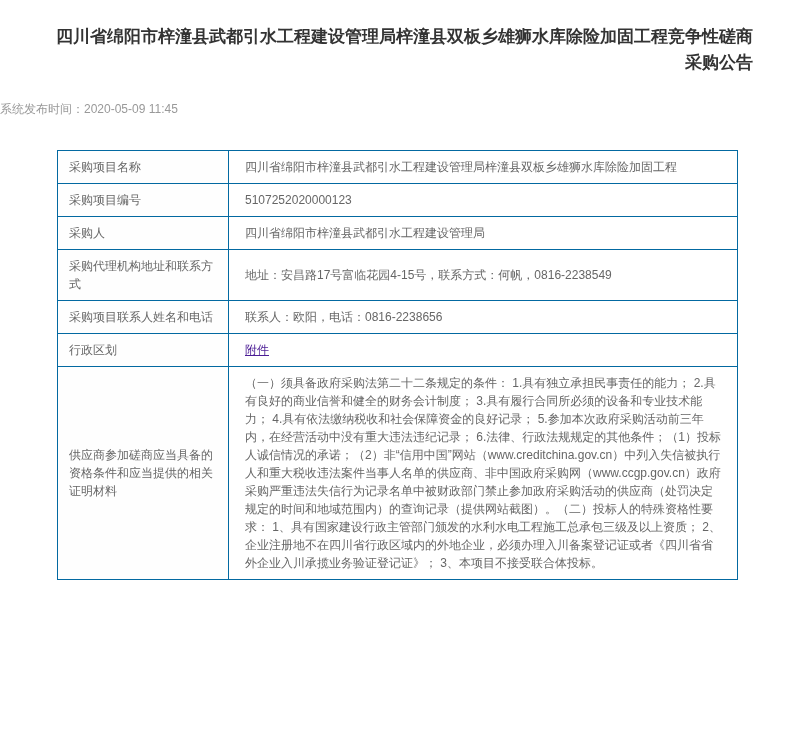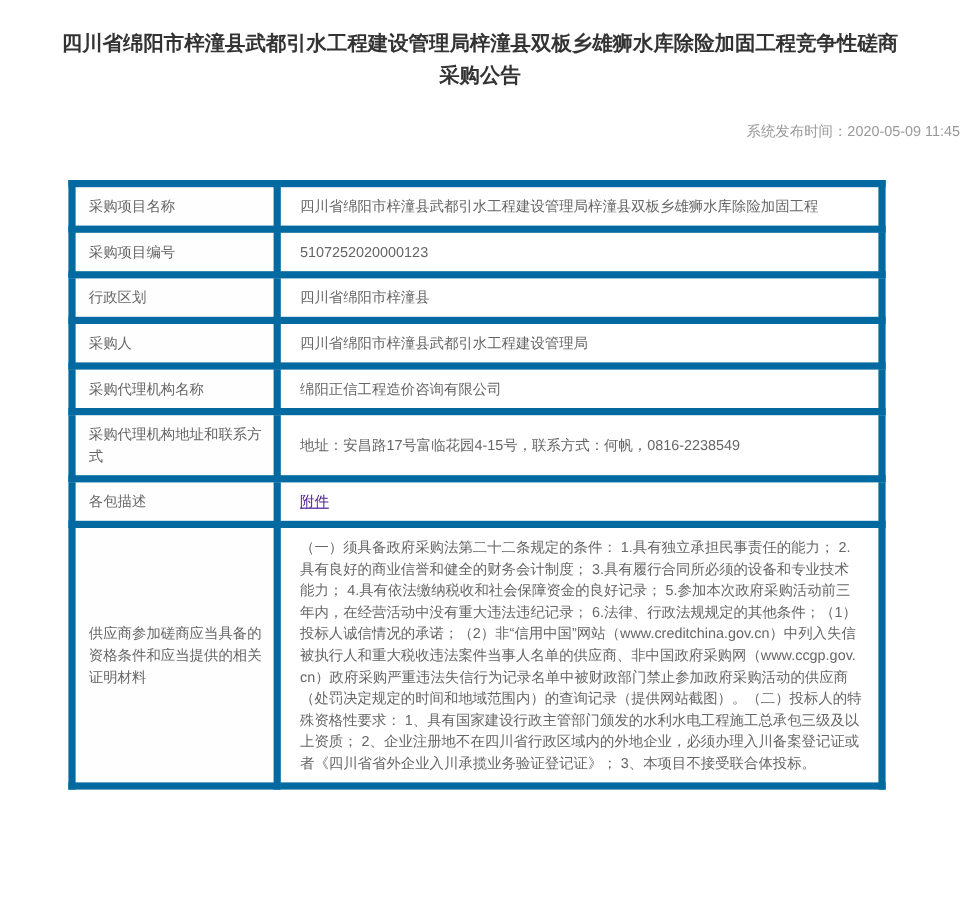--- a/index.html
+++ b/index.html
@@ -8,41 +8,41 @@
     padding: 0;
     background: #ffffff;
     width: 800px;
     height: 753px;
     overflow: hidden;
     font-family: "Liberation Sans", "DejaVu Sans", sans-serif;
   }
   .page-title {
     width: 706px;
     margin: 24px auto 0;
-    text-align: center;
+    text-align: right;
     font-size: 17px;
     font-weight: bold;
     color: #333333;
     line-height: 26px;
   }
   .meta-line {
     margin-top: 25px;
-    text-align: right;
+    text-align: left;
     font-size: 12px;
     color: #999999;
   }
   .meta-line span { color: #999999; }
   .info-table {
     margin: 32px 0 0 57px;
     width: 681px;
     border-collapse: collapse;
     table-layout: fixed;
   }
   .info-table td {
-    border: 6px solid #0369a1;
+    border: 1px solid #0369a1;
     font-size: 12px;
     color: #666666;
     line-height: 18px;
     vertical-align: middle;
     word-break: break-all;
   }
   .label-cell {
     width: 171px;
     padding: 7px 10px 7px 11px;
     background: #fefefe;
@@ -69,37 +69,33 @@
   <tbody>
       <tr>
         <td class="label-cell">采购项目名称</td>
         <td class="value-cell">四川省绵阳市梓潼县武都引水工程建设管理局梓潼县双板乡雄狮水库除险加固工程</td>
       </tr>
       <tr>
         <td class="label-cell">采购项目编号</td>
         <td class="value-cell">5107252020000123</td>
       </tr>
       <tr>
-        <td class="label-cell">行政区划</td>
-        <td class="value-cell">四川省绵阳市梓潼县</td>
-      </tr>
-      <tr>
         <td class="label-cell">采购人</td>
         <td class="value-cell">四川省绵阳市梓潼县武都引水工程建设管理局</td>
-      </tr>
-      <tr>
-        <td class="label-cell">采购代理机构名称</td>
-        <td class="value-cell">绵阳正信工程造价咨询有限公司</td>
       </tr>
       <tr>
         <td class="label-cell">采购代理机构地址和联系方式</td>
         <td class="value-cell">地址：安昌路17号富临花园4-15号，联系方式：何帆，0816-2238549</td>
       </tr>
       <tr>
-        <td class="label-cell">各包描述</td>
+        <td class="label-cell">采购项目联系人姓名和电话</td>
+        <td class="value-cell">联系人：欧阳，电话：0816-2238656</td>
+      </tr>
+      <tr>
+        <td class="label-cell">行政区划</td>
         <td class="value-cell"><a href="#" class="attachment-link">附件</a></td>
       </tr>
       <tr>
         <td class="label-cell">供应商参加磋商应当具备的资格条件和应当提供的相关证明材料</td>
         <td class="value-cell">（一）须具备政府采购法第二十二条规定的条件： 1.具有独立承担民事责任的能力； 2.具有良好的商业信誉和健全的财务会计制度； 3.具有履行合同所必须的设备和专业技术能力； 4.具有依法缴纳税收和社会保障资金的良好记录； 5.参加本次政府采购活动前三年内，在经营活动中没有重大违法违纪记录； 6.法律、行政法规规定的其他条件；（1）投标人诚信情况的承诺；（2）非“信用中国”网站（www.creditchina.gov.cn）中列入失信被执行人和重大税收违法案件当事人名单的供应商、非中国政府采购网（www.ccgp.gov.cn）政府采购严重违法失信行为记录名单中被财政部门禁止参加政府采购活动的供应商（处罚决定规定的时间和地域范围内）的查询记录（提供网站截图）。（二）投标人的特殊资格性要求： 1、具有国家建设行政主管部门颁发的水利水电工程施工总承包三级及以上资质； 2、企业注册地不在四川省行政区域内的外地企业，必须办理入川备案登记证或者《四川省省外企业入川承揽业务验证登记证》； 3、本项目不接受联合体投标。</td>
       </tr>
     </tbody>
 </table>
 
 </body></html>

